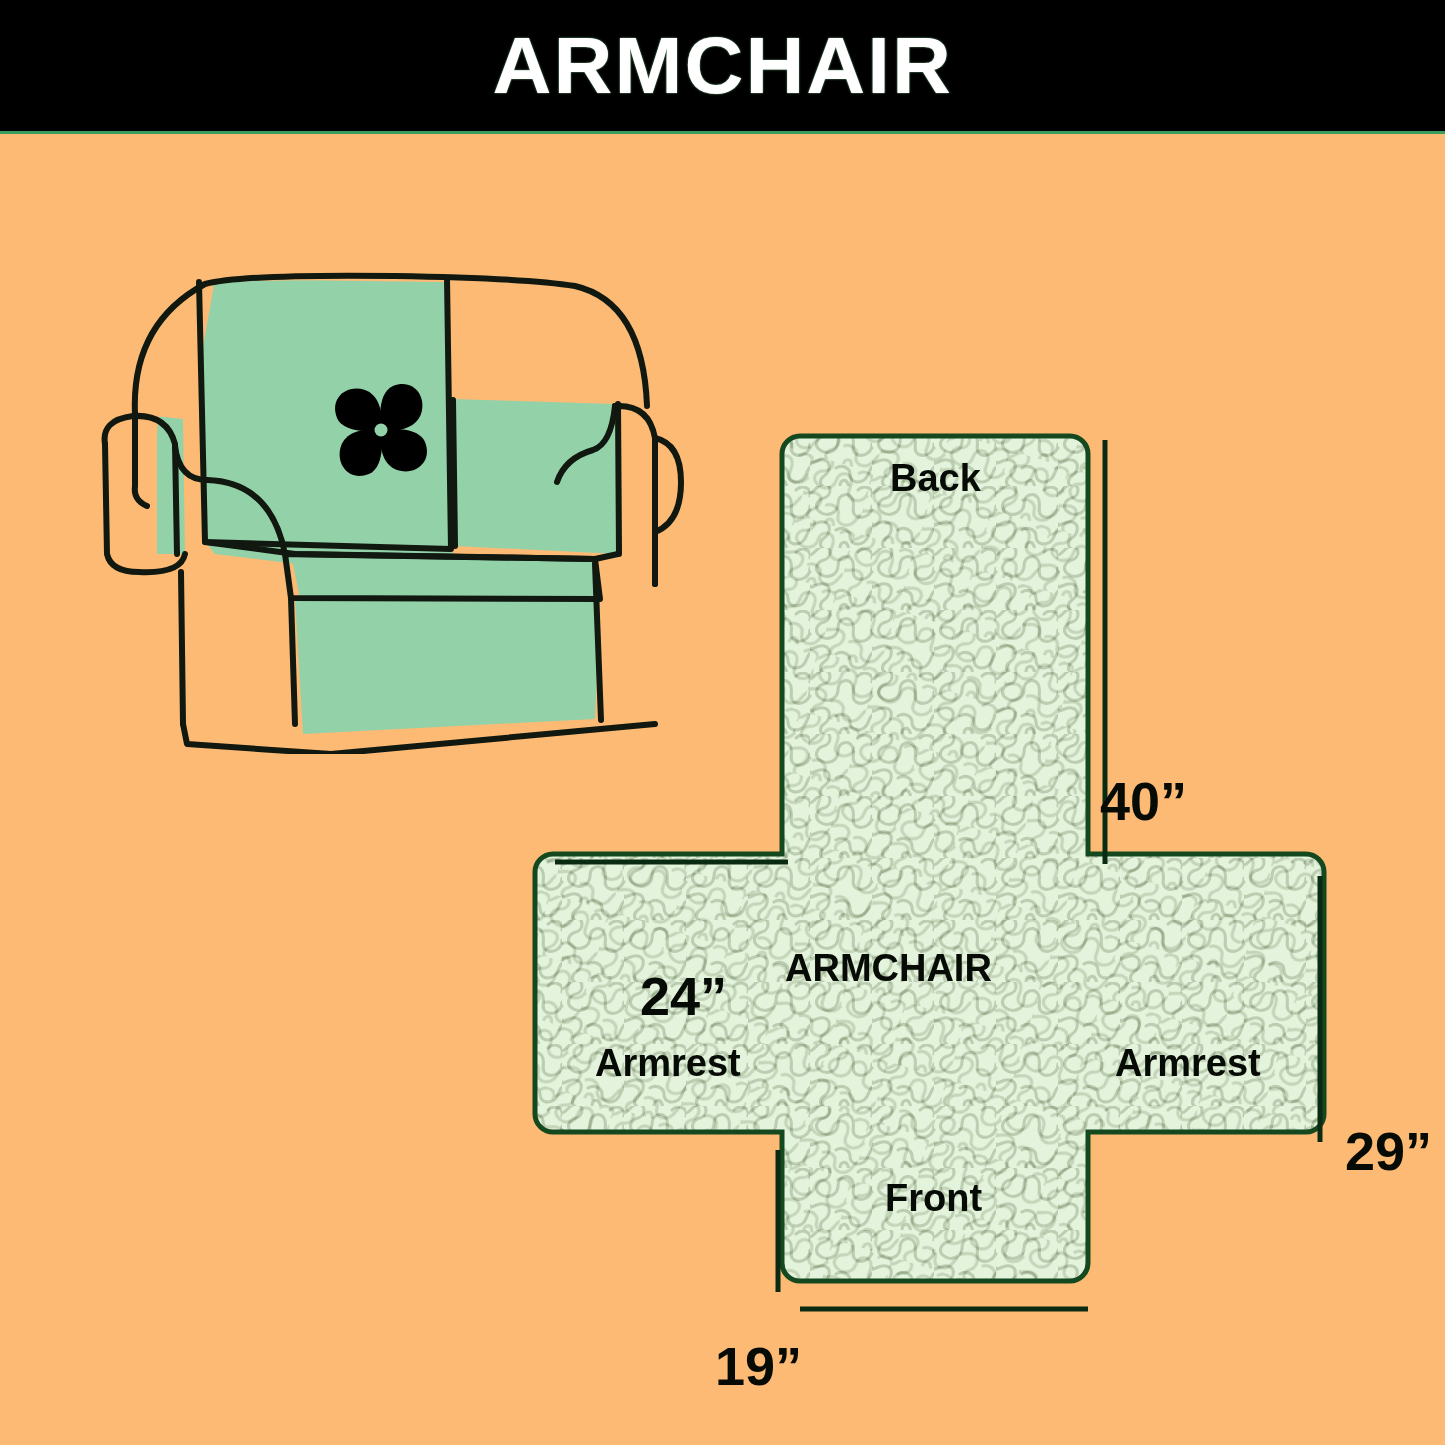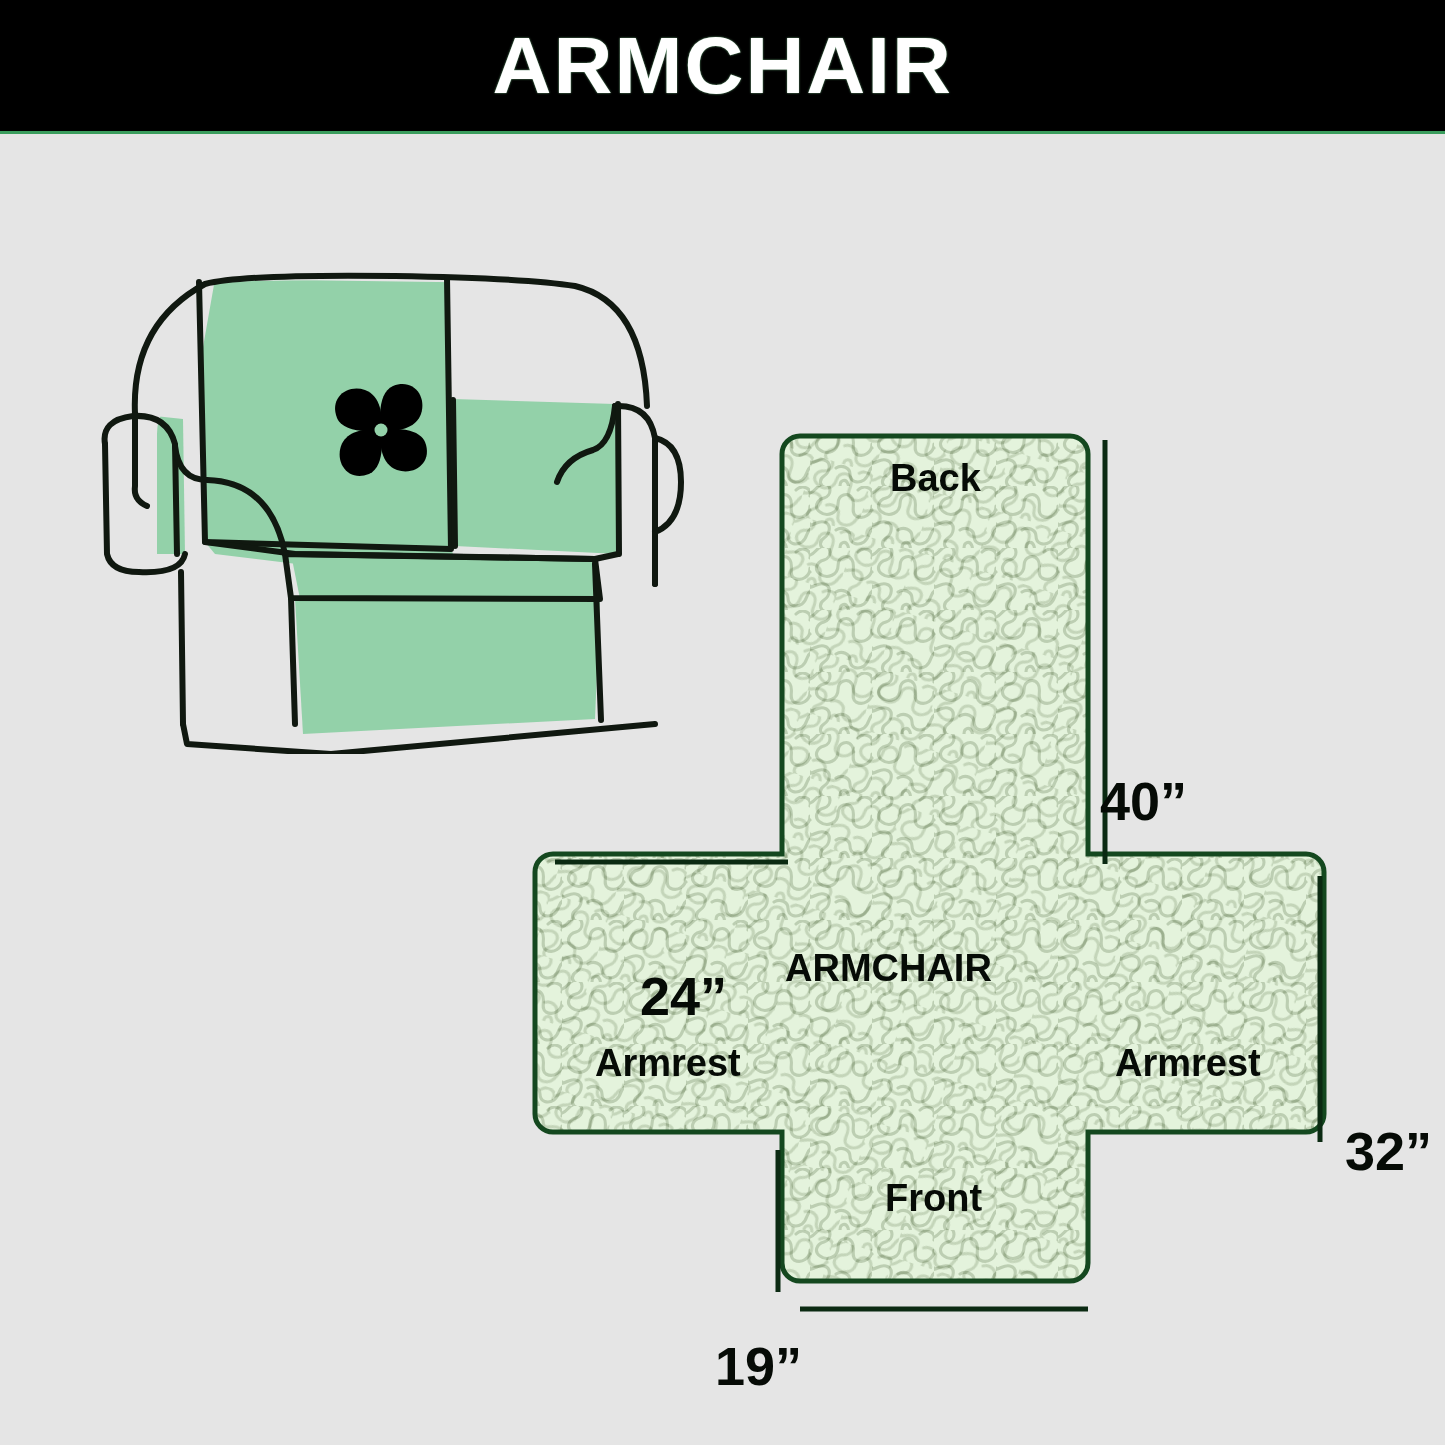--- a/index.html
+++ b/index.html
@@ -46,21 +46,21 @@
     background: #3a9d5d;
   }
 
   
   #canvas {
     position: absolute;
     left: 0;
     top: 134px;
     width: 1445px;
     height: 1311px;
-    background: #e5e5e5;
+    background: #fdba74;
   }
 
   
   #armchair-illustration {
     position: absolute;
     left: 95px;
     top: 120px;
     width: 600px;
     height: 500px;
   }
@@ -248,19 +248,19 @@
     <div class="panel-label" id="label-armrest-l">Armrest</div>
 
     <div class="panel-label" id="label-armrest-r">Armrest</div>
 
     <div class="panel-label" id="label-front">Front</div>
 
     <div class="dim-label" id="dim-40">40”</div>
 
     <div class="dim-label" id="dim-24-top">24”</div>
 
-    <div class="dim-label" id="dim-23">32”</div>
+    <div class="dim-label" id="dim-23">29”</div>
 
     <div class="dim-label" id="dim-13">19”</div>
 
   </div>
 
 </div>
 
 </body></html>

